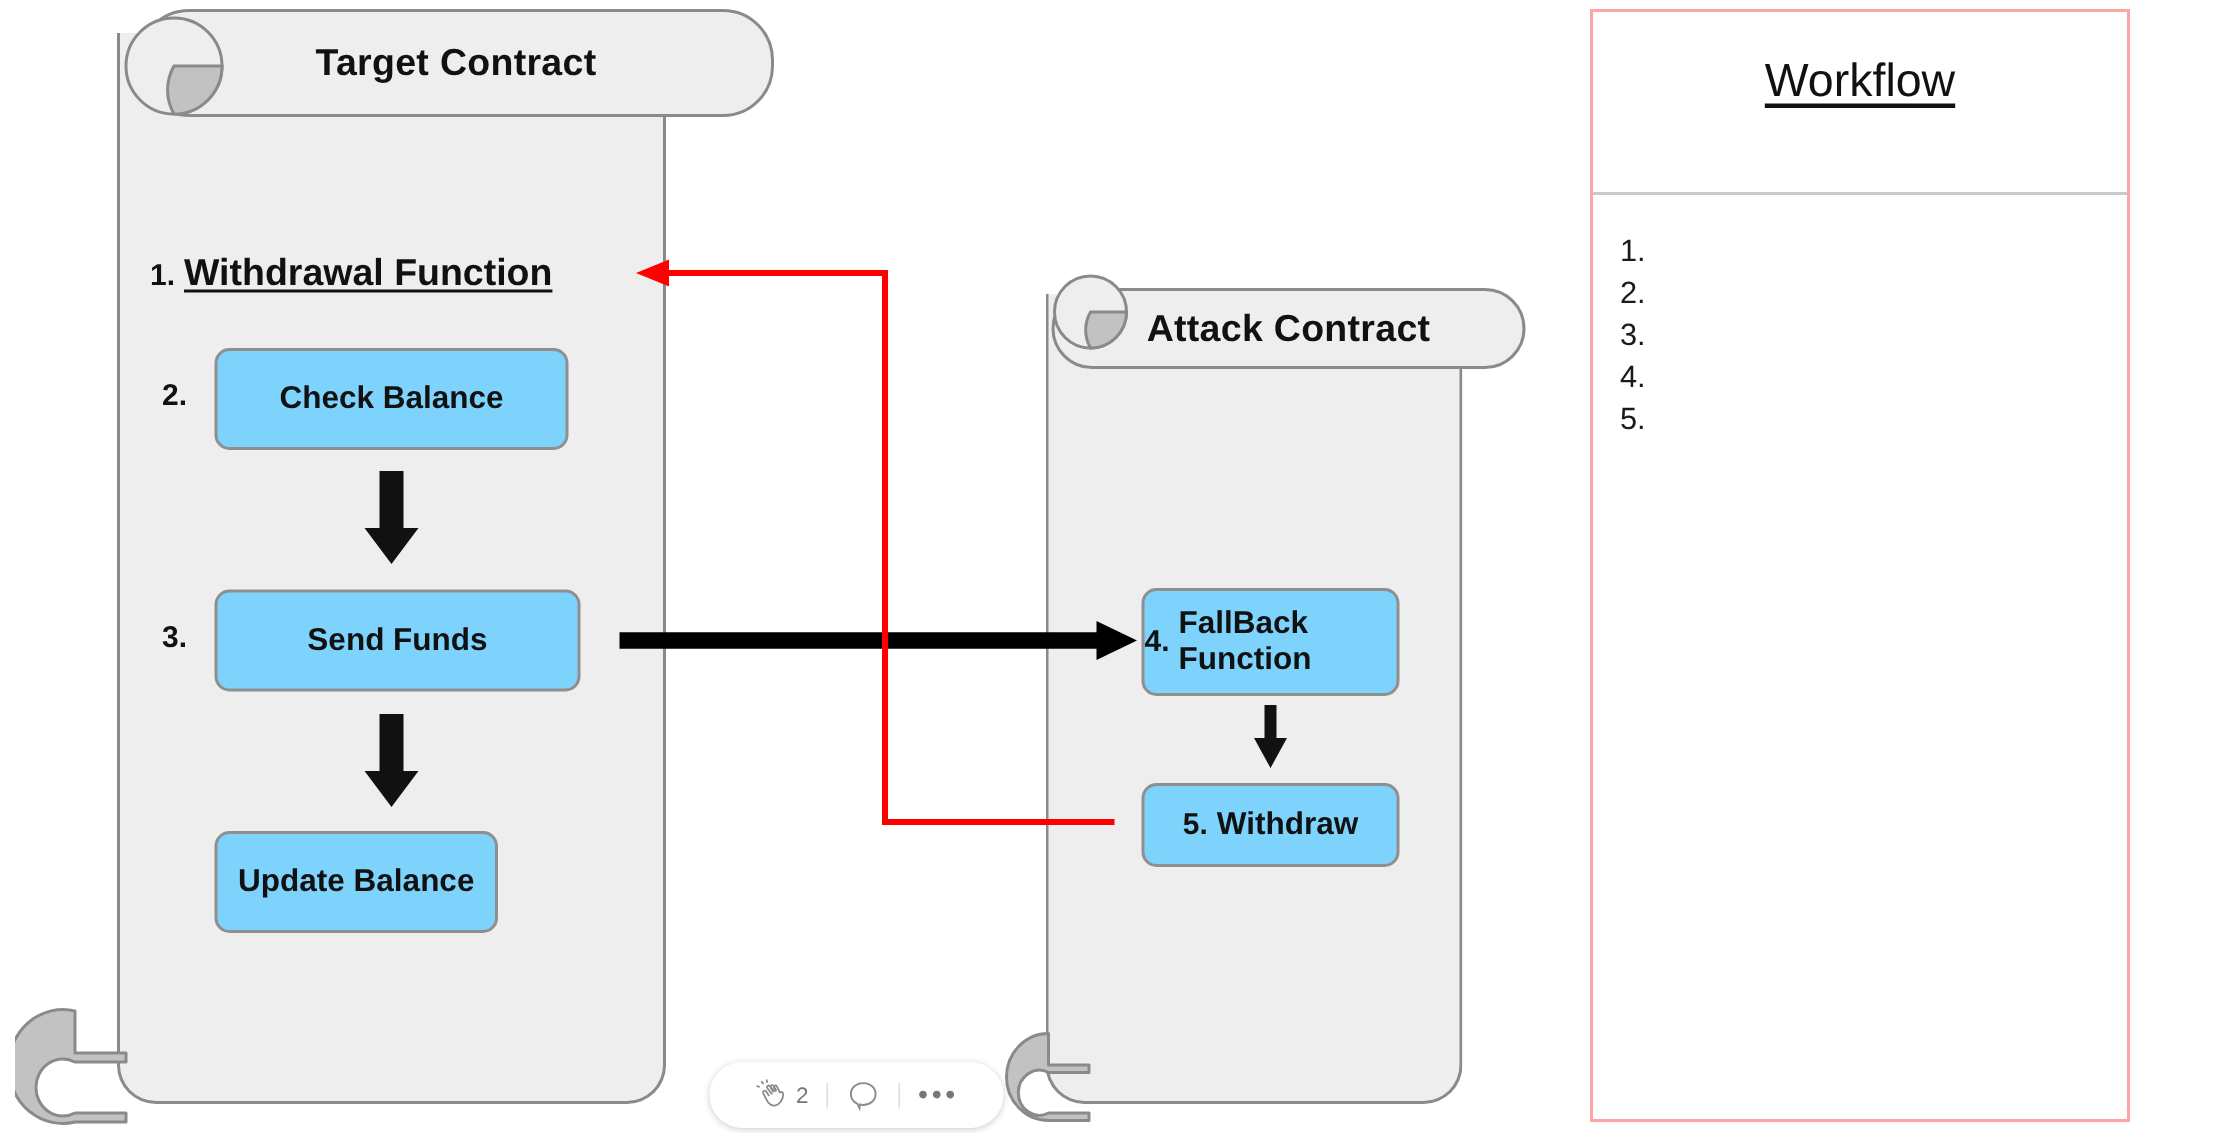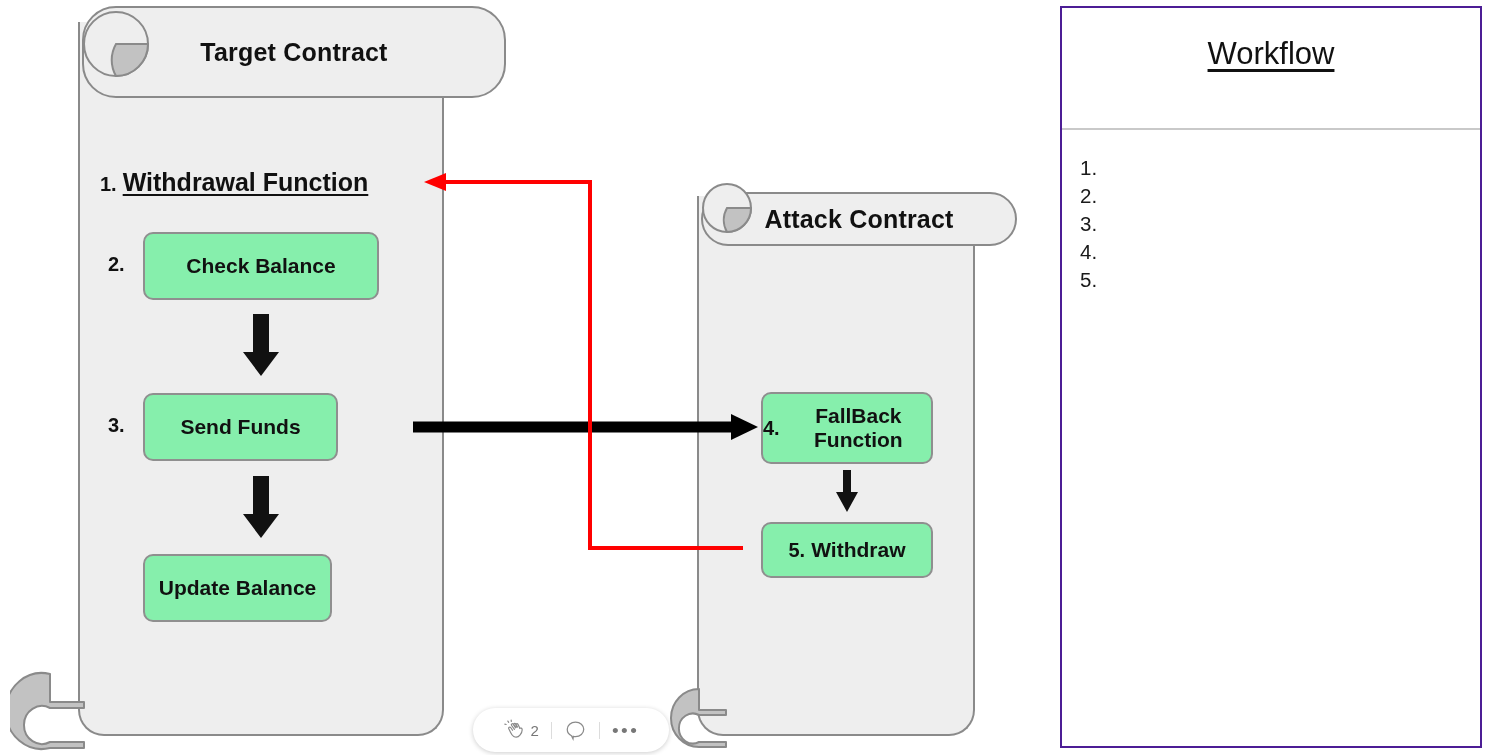--- a/index.html
+++ b/index.html
@@ -10,38 +10,38 @@
   .scroll-body{position:absolute;background:#eeeeee;border:2px solid #8a8a8a;
                box-sizing:border-box;}
   .scroll-head{position:absolute;background:#eeeeee;border:2px solid #8a8a8a;
                border-radius:34px;box-sizing:border-box;display:flex;
                align-items:center;justify-content:center;}
   .scroll-head-title{font-size:25px;font-weight:bold;letter-spacing:.2px;
                      color:#111;}
   .curl{position:absolute;}
 
   
-  .step-box{position:absolute;background:#86efac;border:2px solid #8f8f8f;
+  .step-box{position:absolute;background:#7dd3fc;border:2px solid #8f8f8f;
             border-radius:10px;box-sizing:border-box;display:flex;
-            align-items:center;justify-content:center;text-align:center;
+            align-items:center;justify-content:center;text-align:left;
             font-size:21px;font-weight:bold;color:#111;line-height:1.12;}
   .step-num{position:absolute;font-size:20px;font-weight:bold;color:#111;}
   .inline-num{font-size:20px;font-weight:bold;margin-right:6px;}
 
   .underlined-step{position:absolute;font-size:25px;font-weight:bold;
                    color:#111;white-space:nowrap;}
   .underlined-step .ul{text-decoration:underline;text-underline-offset:3px;}
 
   
   #arrow-layer{position:absolute;left:0;top:0;width:1489px;height:755px;
                pointer-events:none;}
 
   
-  .wf-panel{position:absolute;left:1060px;top:6px;width:422px;height:742px;
-            background:#ffffff;border:2px solid #4c1d95;box-sizing:border-box;}
+  .wf-panel{position:absolute;left:1060px;top:6px;width:360px;height:742px;
+            background:#ffffff;border:2px solid #fca5a5;box-sizing:border-box;}
   .wf-header{height:122px;border-bottom:2px solid #c9c9c9;display:flex;
              align-items:flex-start;justify-content:center;box-sizing:border-box;}
   .wf-title{margin-top:28px;font-size:31px;color:#111;
             text-decoration:underline;text-underline-offset:5px;
             text-decoration-thickness:3px;}
   .wf-list{list-style:none;margin:0;padding:24px 22px 0 18px;}
   .wf-item{display:flex;margin-bottom:1px;font-size:20.5px;line-height:1.32;color:#1a1a1a;}
   .wf-marker{width:52px;flex:0 0 52px;}
   .wf-text{flex:1;}
 
@@ -53,42 +53,42 @@
   .react-btn{display:flex;align-items:center;justify-content:center;gap:6px;
              height:44px;padding:0 12px;color:#777;font-size:15px;}
   .react-sep{width:1px;height:17px;background:#dcdcdc;}
   .dots{letter-spacing:2.5px;font-size:19px;color:#777;line-height:1;}
 </style>
 </head>
 <body>
 
 <div class="scroll-body" style="left:78px;top:22px;width:366px;height:714px;border-radius:0 0 26px 26px;border-top:none;"></div>
 
-<div class="scroll-head" style="left:82px;top:6px;width:424px;height:92px;">
+<div class="scroll-head" style="left:92px;top:6px;width:424px;height:72px;">
   <span class="scroll-head-title">Target Contract</span>
 </div>
 
 <svg class="curl" style="left:82px;top:6px;" width="72" height="76" viewBox="0 0 72 76">
   <circle cx="34" cy="38" r="32" fill="#eeeeee" stroke="#8a8a8a" stroke-width="2"></circle>
   <path d="M34 38 L66 38 A32 32 0 0 1 34 70 A32 32 0 0 1 34 38 Z" fill="#c2c2c2" stroke="#8a8a8a" stroke-width="2"></path>
 </svg>
 
 <svg class="curl" style="left:10px;top:670px;" width="80" height="82" viewBox="0 0 80 82">
   <path d="M40 4 A36 38 0 1 0 40 78 L74 78 L74 72 L40 72 A18 19 0 1 1 40 38 L74 38 L74 32 L40 32 Z" fill="#c2c2c2" stroke="#8a8a8a" stroke-width="2" stroke-linejoin="round"></path>
 </svg>
 
 <div class="underlined-step" style="left:100px;top:168px;">
   <span class="inline-num">1.</span><span class="ul">Withdrawal Function</span>
 </div>
 
 <div class="step-num" style="left:108px;top:253px;">2.</div>
 <div class="step-box" style="left:143px;top:232px;width:236px;height:68px;">Check Balance</div>
 
 <div class="step-num" style="left:108px;top:414px;">3.</div>
-<div class="step-box" style="left:143px;top:393px;width:195px;height:68px;">Send Funds</div>
+<div class="step-box" style="left:143px;top:393px;width:244px;height:68px;">Send Funds</div>
 
 <div class="step-box" style="left:143px;top:554px;width:189px;height:68px;">Update Balance</div>
 
 <div class="scroll-body" style="left:697px;top:196px;width:278px;height:540px;border-radius:0 0 26px 26px;border-top:none;"></div>
 
 <div class="scroll-head" style="left:701px;top:192px;width:316px;height:54px;">
   <span class="scroll-head-title">Attack Contract</span>
 </div>
 
 <svg class="curl" style="left:701px;top:180px;" width="56" height="58" viewBox="0 0 56 58">

